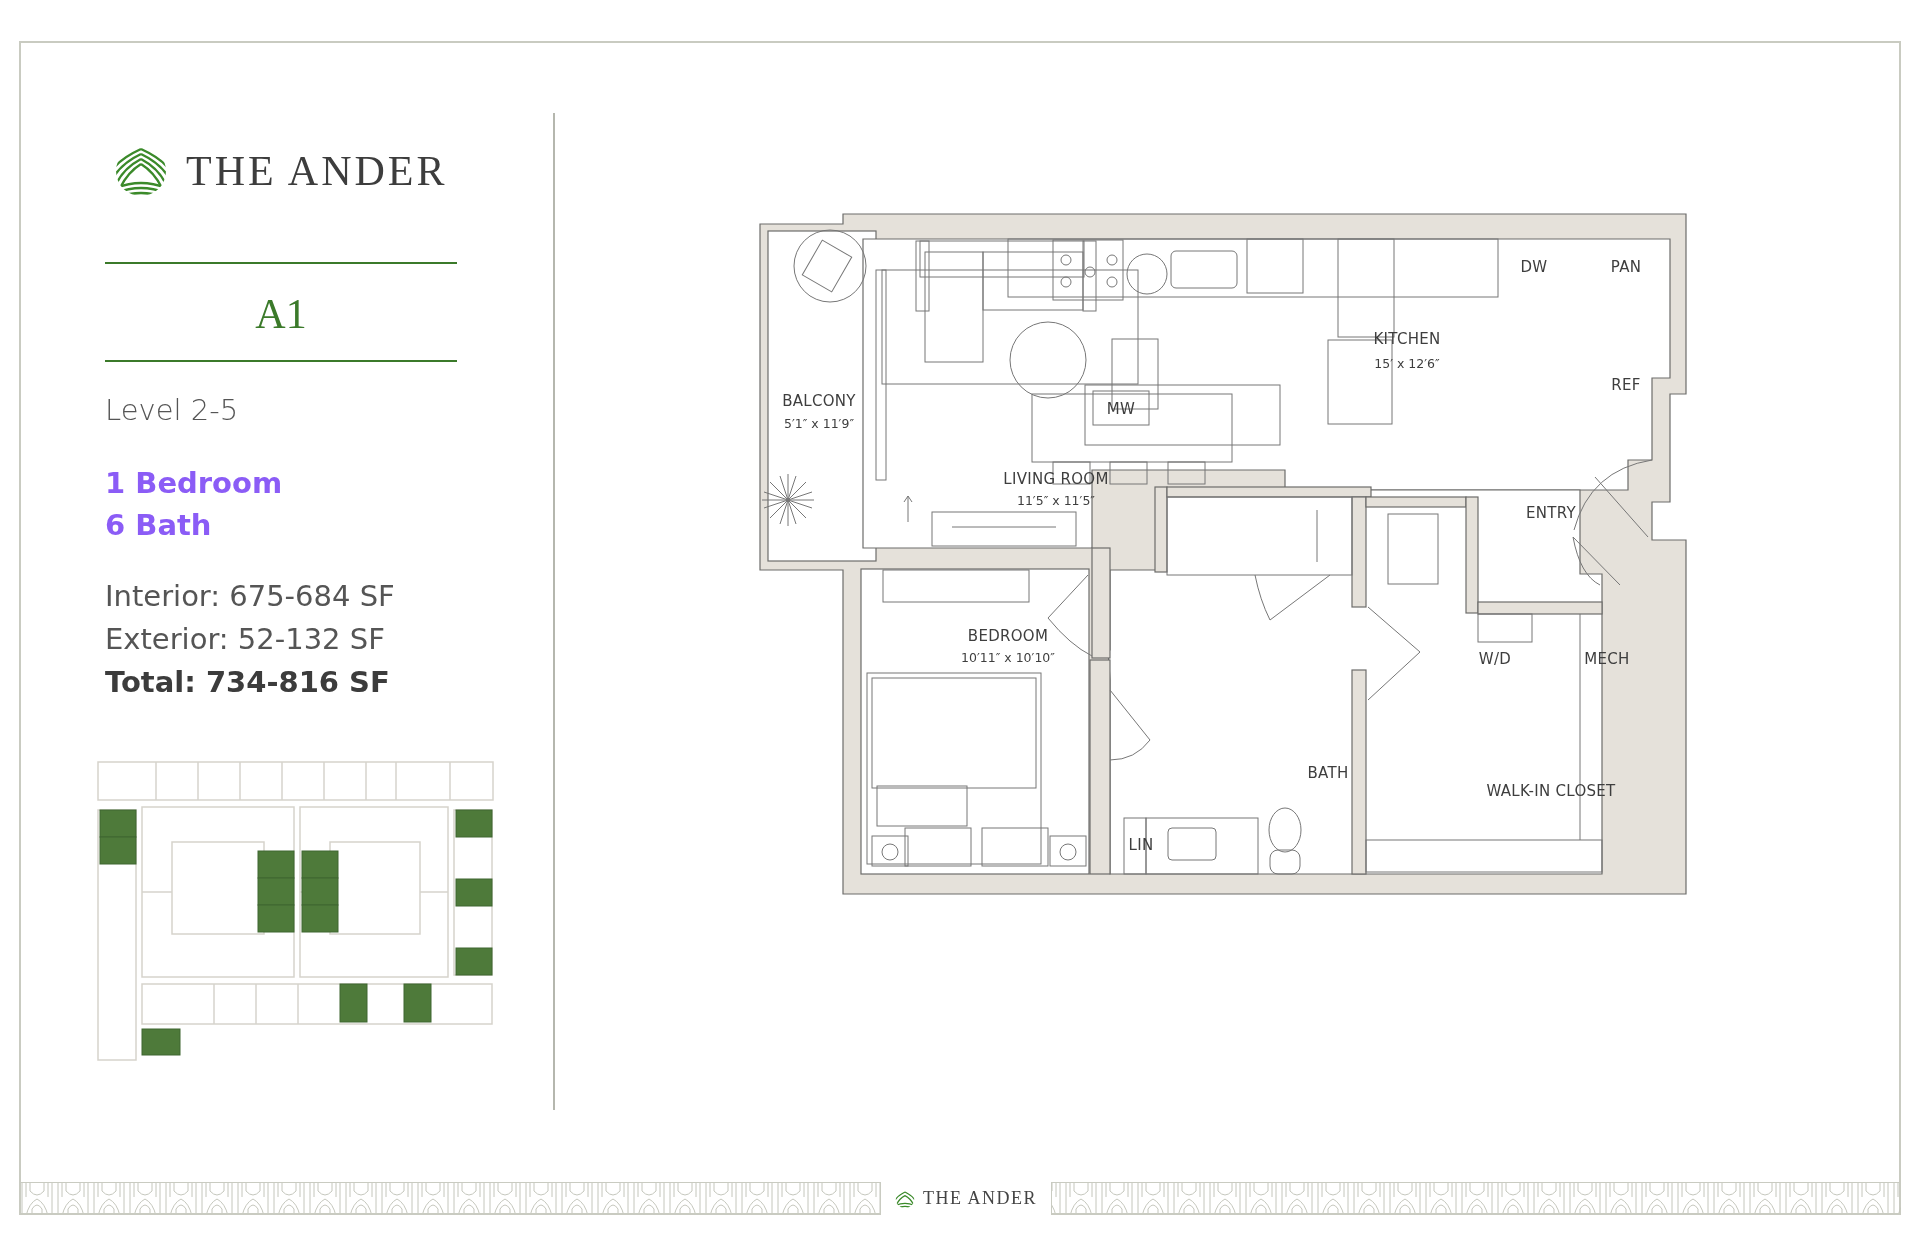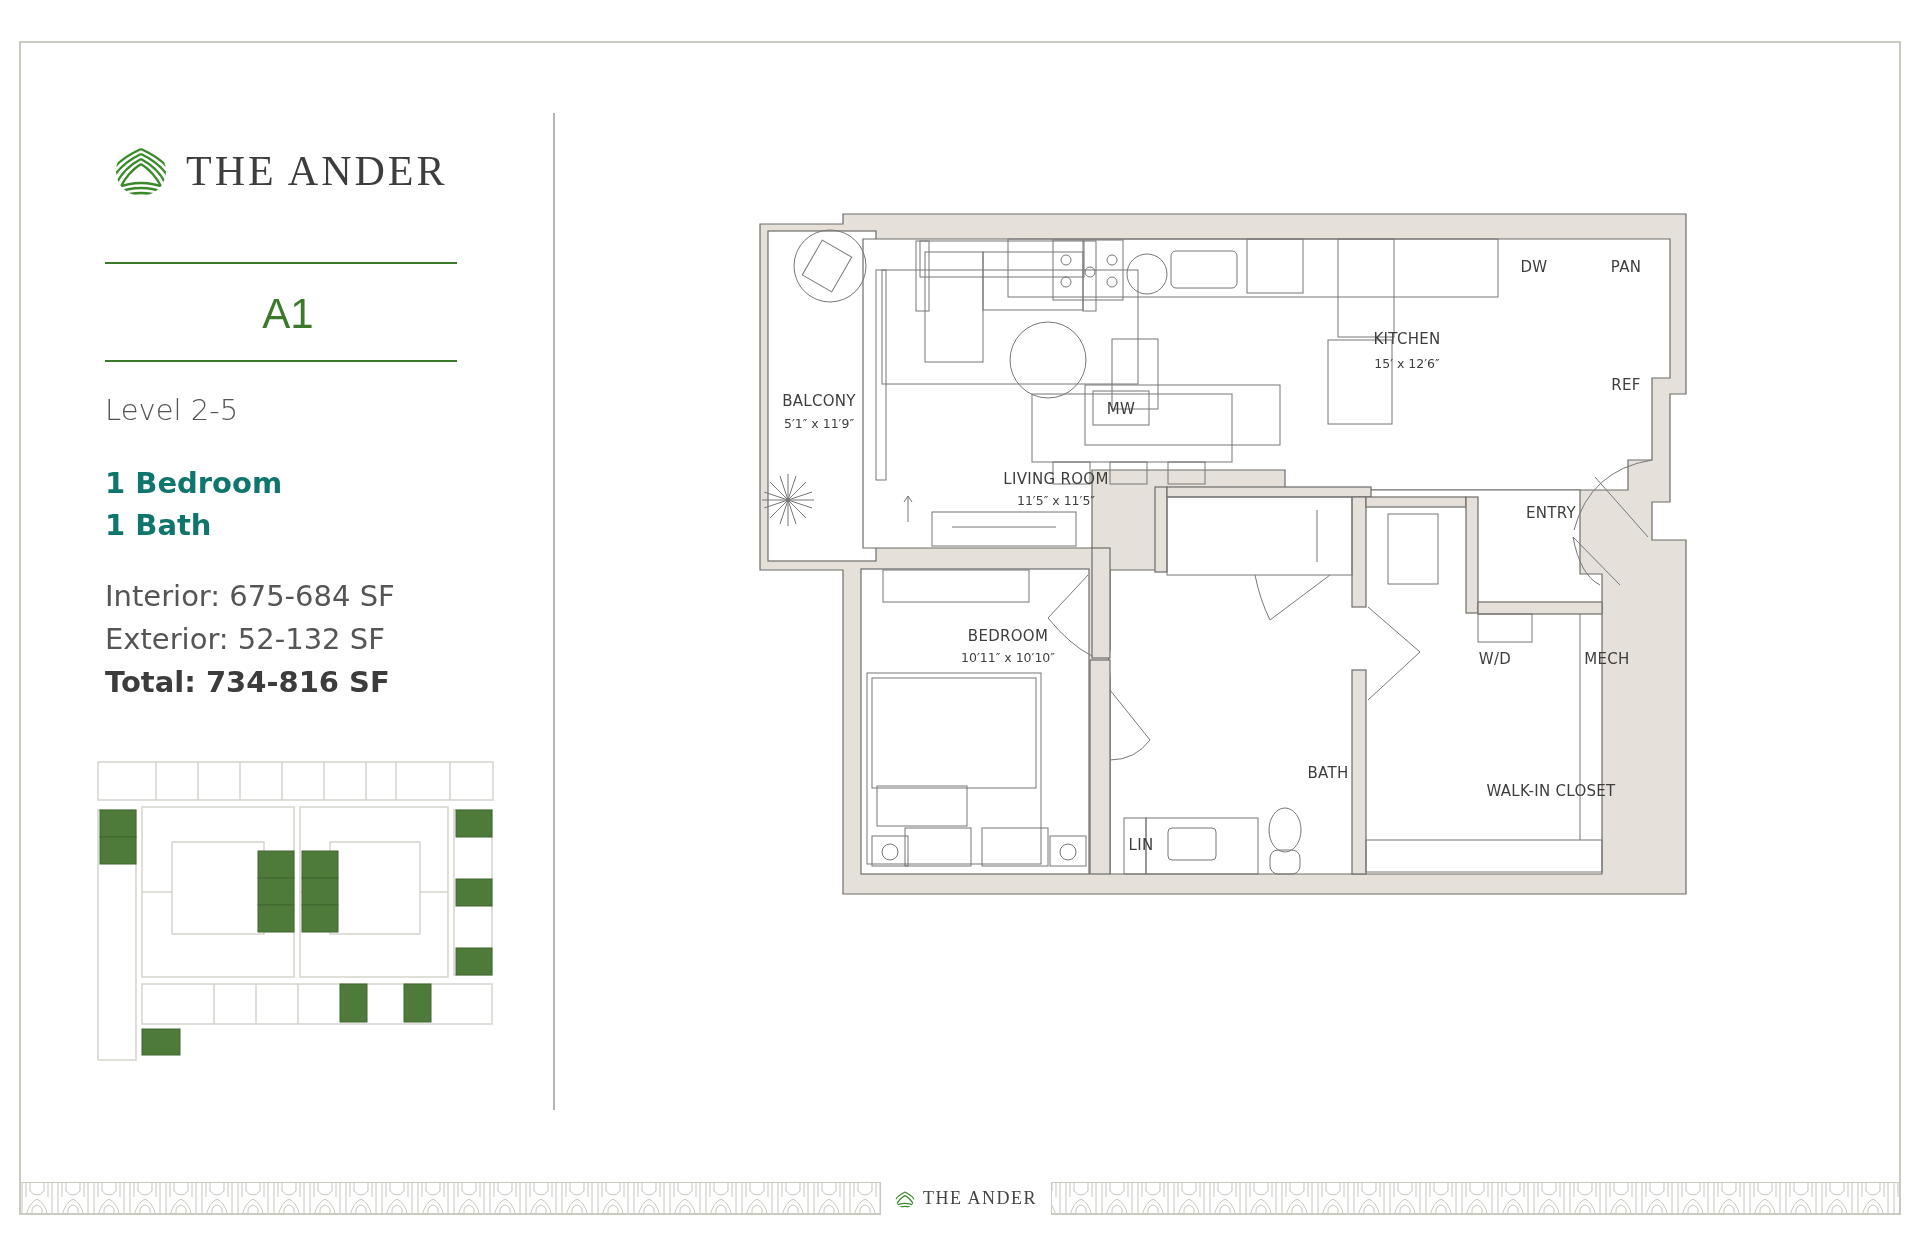--- a/index.html
+++ b/index.html
@@ -3,24 +3,24 @@
 <meta charset="utf-8">
 <style>
   html, body { margin:0; padding:0; background:#ffffff; }
   body { width:1920px; height:1256px; position:relative; overflow:hidden; font-family:"Liberation Sans", sans-serif; }
   .frame { position:absolute; left:19px; top:41px; width:1882px; height:1174px; border:2px solid #c9cbc1; border-bottom:none; box-sizing:border-box; }
   .divider-v { position:absolute; left:553px; top:113px; width:2px; height:997px; background:#b5b7ae; }
 
   .brand { position:absolute; left:114px; top:144px; display:flex; align-items:center; gap:18px; }
   .brand-text { font-family:"Liberation Serif", serif; font-size:42px; letter-spacing:3px; color:#3d3d3d; font-weight:normal; }
   .green-rule { position:absolute; left:105px; width:352px; height:2px; background:#3b7a2a; }
-  .unit-name { position:absolute; left:112px; width:352px; top:290px; text-align:center; font-family:Liberation Sans, sans-serif; font-size:42px; color:#3b7a2a; }
+  .unit-name { position:absolute; left:105px; width:352px; top:290px; text-align:center; font-family:Liberation Serif, serif; font-size:42px; color:#3b7a2a; }
   .info { position:absolute; left:105px; width:352px; color:#444; font-family:"DejaVu Sans", sans-serif; }
   .level { top:393px; font-size:29px; font-weight:300; color:#555; }
-  .beds { top:462px; font-size:29px; font-weight:bold; line-height:42px; color:#0f766e; }
+  .beds { top:462px; font-size:29px; font-weight:bold; line-height:42px; color:#8b5cf6; }
   .sf { top:575px; font-size:29px; line-height:43px; color:#555; }
   .sf .total { font-weight:bold; color:#3c3c3c; }
 
   .keyplan { position:absolute; left:90px; top:750px; width:420px; height:320px; }
 
   .plan { position:absolute; left:740px; top:200px; width:960px; height:710px; }
   .room-label { font-family:"DejaVu Sans", sans-serif; font-size:15px; fill:#3e3e3e; letter-spacing:0.3px; }
   .room-dim { font-family:"DejaVu Sans", sans-serif; font-size:12.5px; fill:#3e3e3e; }
 
   .footer-band { position:absolute; left:19px; top:1182px; width:1882px; height:33px; border-top:1px solid #c9cbc1; border-bottom:2px solid #c9cbc1; box-sizing:border-box; overflow:hidden; }
@@ -58,21 +58,21 @@
   <span class="brand-text">THE ANDER</span>
 </div>
 
 <div class="green-rule" style="top:262px"></div>
 <div class="unit-name">A1</div>
 <div class="green-rule" style="top:360px"></div>
 
 <div class="info level">Level 2-5</div>
 <div class="info beds">
   <div>1 Bedroom</div>
-  <div>1 Bath</div>
+  <div>6 Bath</div>
 </div>
 <div class="info sf">
   <div>Interior: 675-684 SF</div>
   <div>Exterior: 52-132 SF</div>
   <div class="total">Total: 734-816 SF</div>
 </div>
 
 <svg class="keyplan" viewBox="0 0 420 320">
   <g fill="none" stroke="#d6d3cc" stroke-width="1.5">
     <rect x="8" y="12" width="395" height="38"></rect>

